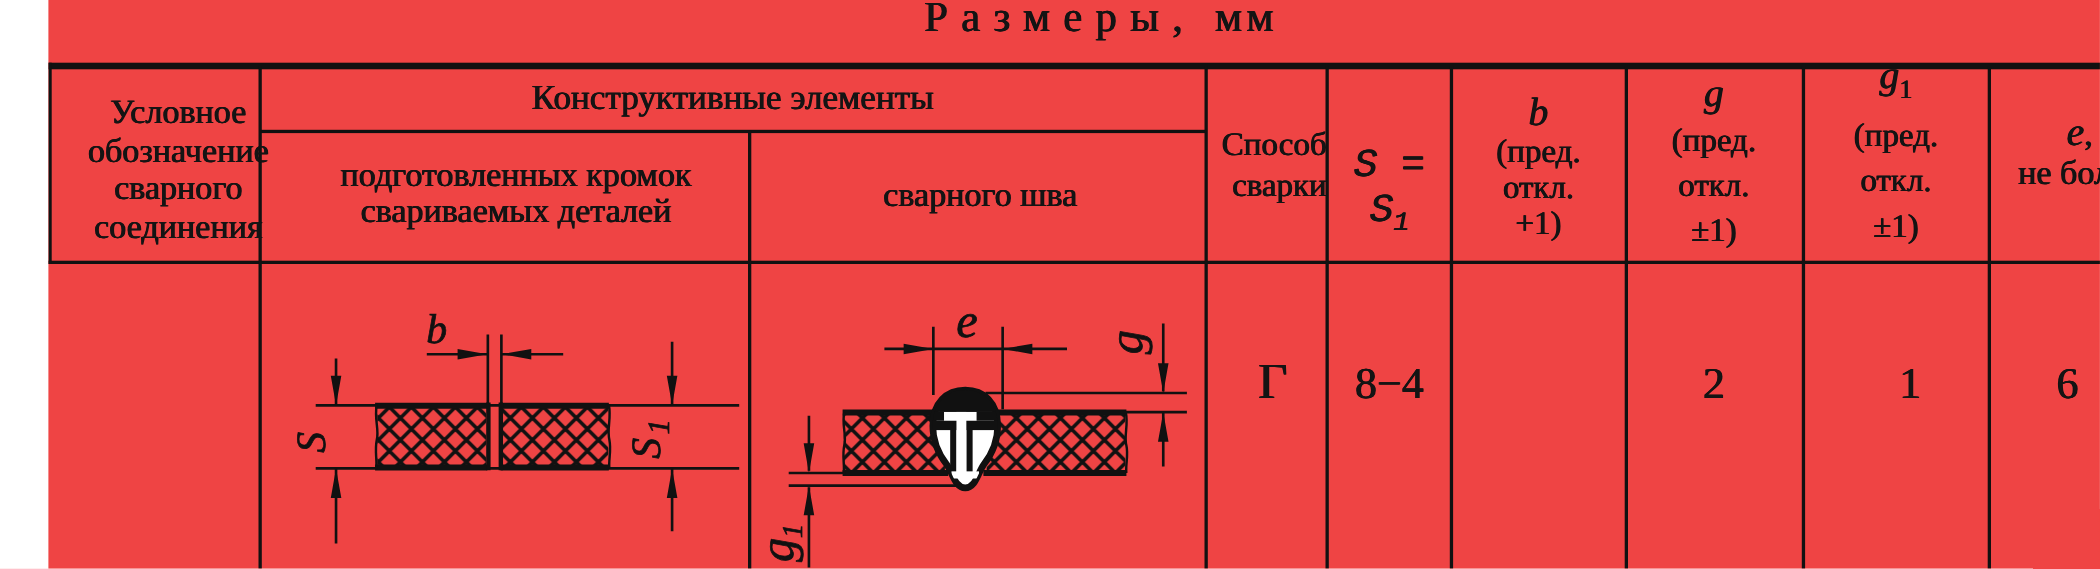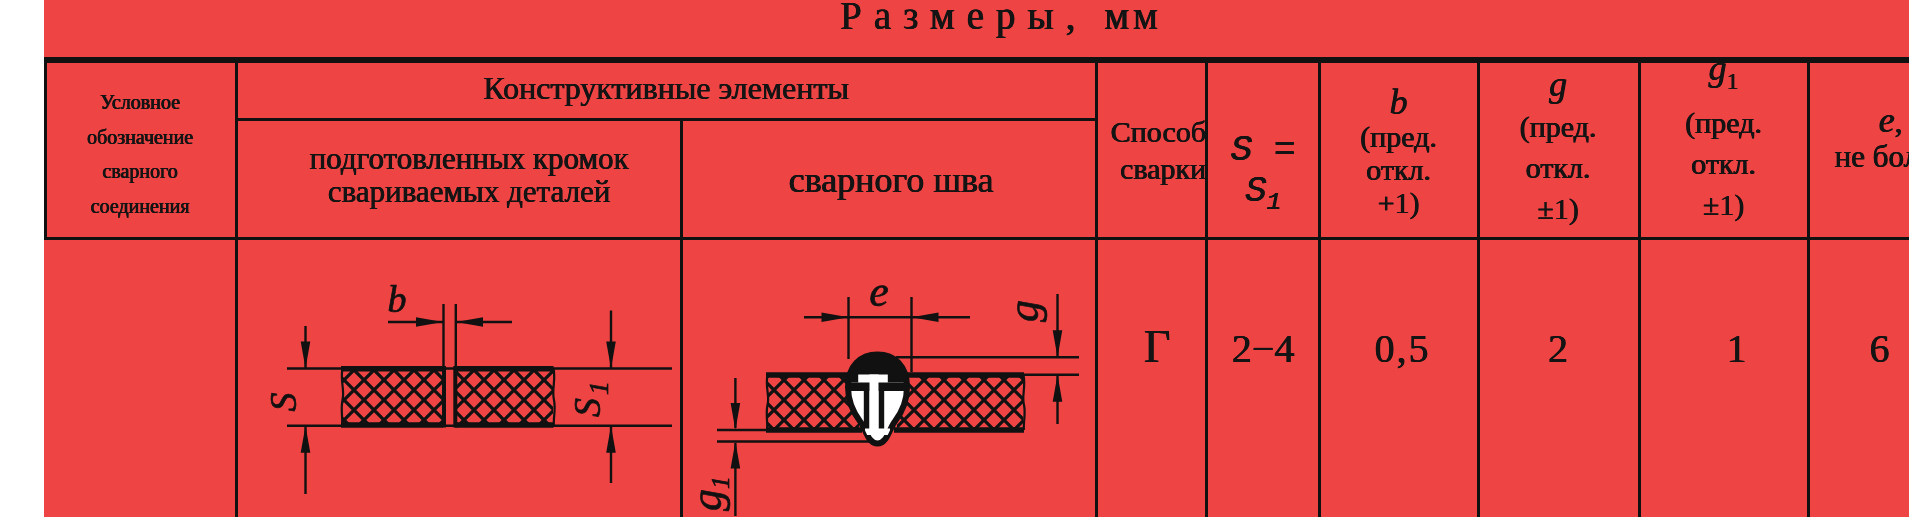--- a/index.html
+++ b/index.html
@@ -33,46 +33,45 @@
   <div class="ln" style="left:1274px;top:60px;width:3px;height:457px;"></div>
 
   <div class="ln" style="left:1432.5px;top:60px;width:3px;height:457px;"></div>
 
   <div class="ln" style="left:1593.5px;top:60px;width:3px;height:457px;"></div>
 
   <div class="ln" style="left:1763px;top:60px;width:3px;height:457px;"></div>
 
   <div class="ln" style="left:1904.5px;top:60px;width:2.5px;height:457px;"></div>
 
-  <div class="txt" style="left:4px;top:85px;width:184px;font-size:20px;line-height:34.5px;">Условное<br>обозначение<br>сварного<br>соединения</div>
+  <div class="txt" style="left:4px;top:85px;width:184px;font-size:31px;line-height:34.5px;padding-left:22px;">Условное<br>обозначение<br>сварного<br>соединения</div>
 
   <div class="txt" style="left:193px;top:70px;width:858px;font-size:32px;">Конструктивные элементы</div>
 
   <div class="txt" style="left:211px;top:142px;width:428px;font-size:31px;line-height:33px;">подготовленных кромок<br>свариваемых деталей</div>
 
-  <div class="txt" style="left:643px;top:159px;width:408px;font-size:36px;">сварного шва</div>
+  <div class="txt" style="left:643px;top:159px;width:408px;font-size:31px;">сварного шва</div>
 
   <div class="txt" style="left:1052px;top:113px;width:110px;font-size:30px;line-height:37px;text-align:right;">Способ<br>сварки</div>
 
   <div class="txt" style="left:1163px;top:130px;width:112px;font-size:36px;font-style:italic;font-family:Liberation Mono, monospace;">S = S<span style="font-size:24px;vertical-align:-8px;">1</span></div>
 
   <div class="txt" style="left:1276px;top:86px;width:157px;font-size:30px;line-height:33px;"><span style="font-size:36px;font-style:italic;line-height:33px;">b</span><br>(пред.<br>откл.<br>+1)</div>
 
   <div class="txt" style="left:1434px;top:64px;width:160px;font-size:30px;line-height:41px;"><span style="font-size:36px;font-style:italic;line-height:41px;">g</span><br>(пред.<br>откл.<br>±1)</div>
 
   <div class="txt" style="left:1595px;top:48px;width:169px;font-size:30px;line-height:41px;"><span style="font-size:36px;font-style:italic;line-height:41px;">g</span><span style="font-size:24px;vertical-align:-9px;line-height:41px;">1</span><br>(пред.<br>откл.<br>±1)</div>
 
   <div class="txt" style="left:1776px;top:103px;width:141px;font-size:31px;line-height:34.5px;"><span style="font-size:36px;font-style:italic;line-height:34.5px;">е</span>,<br>не более</div>
 
 
   <div class="txt" style="left:1058px;top:320px;width:110px;font-size:46px;">Г</div>
 
-  <div class="txt" style="left:1163px;top:325px;width:112px;font-size:40px;">2−4</div>
+  <div class="txt" style="left:1163px;top:325px;width:112px;font-size:40px;">8−4</div>
 
-  <div class="txt" style="left:1280px;top:325px;width:157px;font-size:40px;letter-spacing:2px;">0,5</div>
 
   <div class="txt" style="left:1434px;top:325px;width:160px;font-size:40px;">2</div>
 
   <div class="txt" style="left:1608px;top:325px;width:169px;font-size:40px;">1</div>
 
   <div class="txt" style="left:1765px;top:325px;width:141px;font-size:40px;">6</div>
 
   <svg style="position:absolute;left:194px;top:241px;" width="856" height="276" viewBox="194 241 856 276">
     <defs>
       <pattern id="xh" width="20" height="20" patternUnits="userSpaceOnUse">

